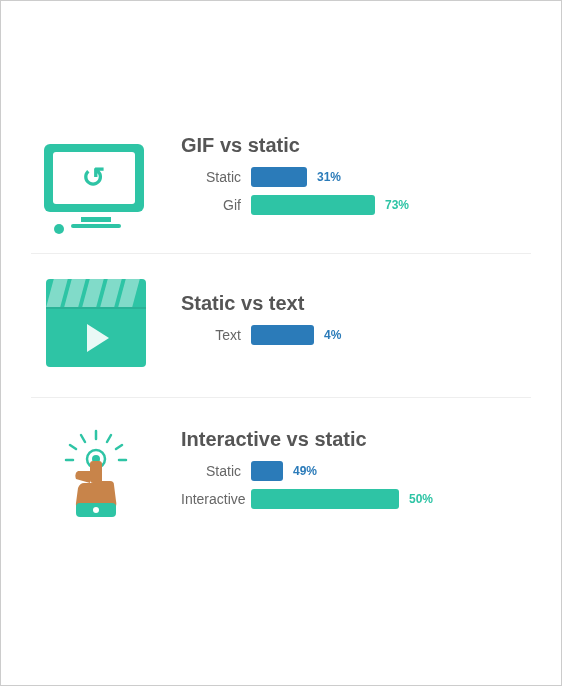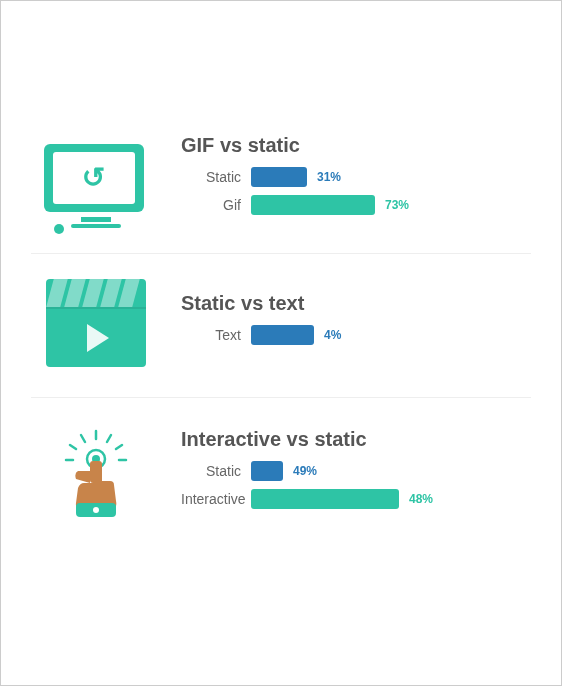--- a/index.html
+++ b/index.html
@@ -273,18 +273,18 @@
     <div class="content-area">
       <div class="section-title">Interactive vs static</div>
       <div class="bar-row">
         <span class="bar-label">Static</span>
         <div class="bar-track bar-blue" style="width:32px;"></div>
         <span class="bar-percent bar-percent-blue">49%</span>
       </div>
       <div class="bar-row">
         <span class="bar-label">Interactive</span>
         <div class="bar-track bar-teal" style="width:148px;"></div>
-        <span class="bar-percent">48%</span>
+        <span class="bar-percent">50%</span>
       </div>
     </div>
   </div>
 
 </div>
 
 </body></html>

